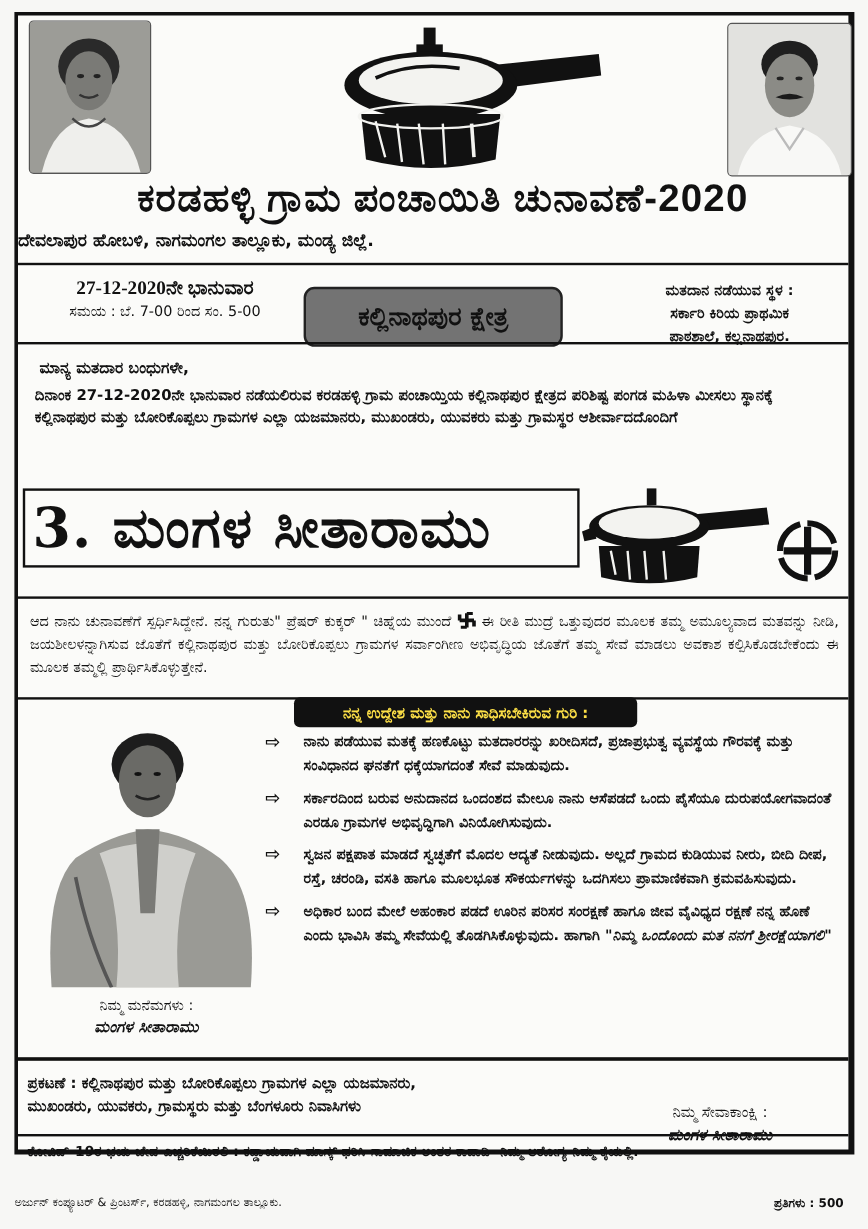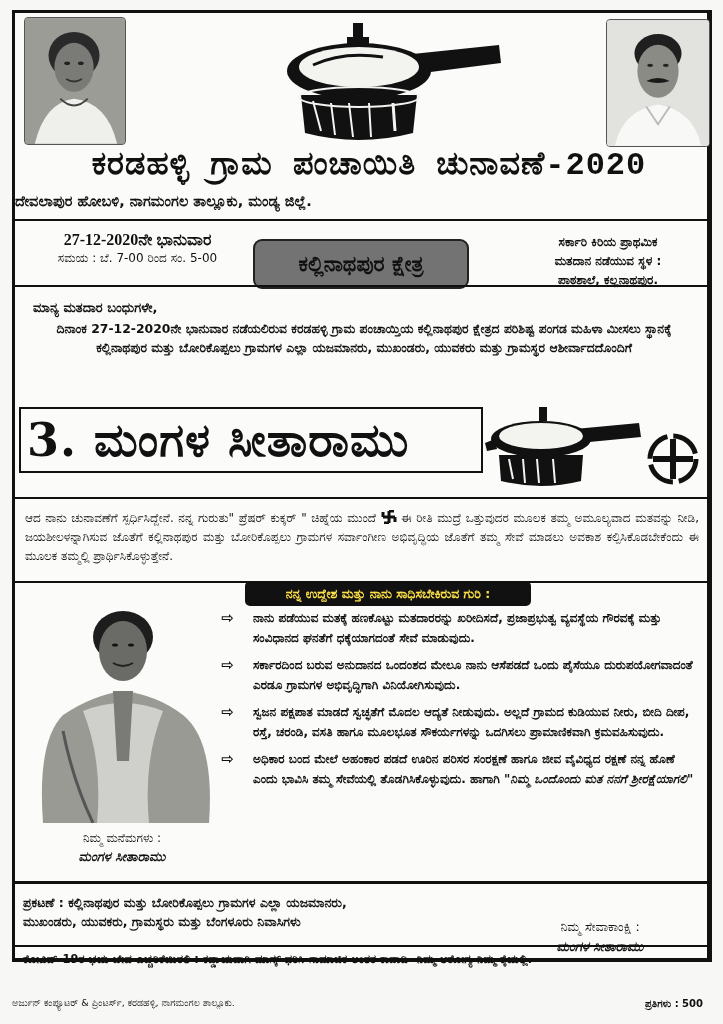--- a/index.html
+++ b/index.html
@@ -16,21 +16,21 @@
     background: linear-gradient(180deg,#b9b9b5,#8d8d88);
   }
   .photo svg { width: 100%; height: 100%; display: block; }
   .photo-left { left: 9px; top: 4px; width: 102px; height: 128px; }
   .photo-right { left: 591px; top: 6px; width: 104px; height: 128px; background: linear-gradient(180deg,#d6d6d3,#ededeb); }
 
   .cooker-top { position: absolute; left: 258px; top: 8px; width: 232px; height: 126px; }
 
   .title {
     position: absolute; left: 0; right: 0; top: 134px; text-align: center;
-    font-size: 32px; font-weight: bold; letter-spacing: 1px; font-family: Liberation Mono, monospace; margin-left: 16px;
+    font-size: 32px; font-weight: bold; letter-spacing: 1px; font-family: Liberation Sans, sans-serif; margin-left: 16px;
   }
   .subtitle {
     position: absolute; left: 0; right: 0; top: 180px; text-align: left; font-size: 14.5px; font-weight: bold;
   }
 
   .hr { position: absolute; left: 0; right: 0; height: 2px; background: #111; }
 
   .info-left { position: absolute; left: 10px; top: 218px; width: 225px; text-align: center; }
   .info-left .l1 { font-size: 12px; margin-bottom: 2px; }
   .info-left .l2 { font-size: 16px; font-weight: bold; font-family: "Liberation Serif", serif; margin-bottom: 2px; }
@@ -39,21 +39,21 @@
   .ward-box {
     position: absolute; left: 238px; top: 226px; width: 216px; height: 50px;
     border: 2px solid #222; border-radius: 9px; background: #737373;
     display: flex; align-items: center; justify-content: center;
     font-size: 21px; font-weight: bold;
   }
   .info-right { position: absolute; left: 488px; top: 220px; width: 210px; text-align: center; font-size: 12px; font-weight: bold; line-height: 19px; }
 
   .greeting { position: absolute; left: 18px; top: 287px; font-size: 13px; font-weight: bold; }
   .intro {
-    position: absolute; left: 14px; right: 8px; top: 306px; font-size: 12.4px; font-weight: bold; line-height: 19px; text-align: center;
+    position: absolute; left: 14px; right: 8px; top: 306px; font-size: 12.4px; font-weight: bold; line-height: 19px; text-align: left;
   }
 
   .name-box {
     position: absolute; left: 4px; top: 394px; width: 464px; height: 66px;
     border: 2px solid #111; display: flex; align-items: center; padding-left: 6px;
     font-size: 46px; font-weight: bold; font-family: "DejaVu Serif", serif; letter-spacing: 1px;
   }
   .cooker-mid { position: absolute; left: 468px; top: 392px; width: 160px; height: 84px; }
   .swastika-mid { position: absolute; left: 632px; top: 420px; width: 52px; height: 52px; }
 
@@ -142,22 +142,22 @@
   <div class="hr" style="top:206px"></div>
 
   <div class="info-left">
     <div class="l2">27-12-2020ನೇ ಭಾನುವಾರ</div>
     <div class="l3">ಸಮಯ : ಬೆ. 7-00 ರಿಂದ ಸಂ. 5-00</div>
   </div>
 
   <div class="ward-box">ಕಲ್ಲಿನಾಥಪುರ ಕ್ಷೇತ್ರ</div>
 
   <div class="info-right">
+    <div>ಮತದಾನ ನಡೆಯುವ ಸ್ಥಳ :</div>
     <div>ಸರ್ಕಾರಿ ಕಿರಿಯ ಪ್ರಾಥಮಿಕ</div>
-    <div>ಮತದಾನ ನಡೆಯುವ ಸ್ಥಳ :</div>
     <div>ಪಾಠಶಾಲೆ, ಕಲ್ಲನಾಥಪುರ.</div>
   </div>
 
   <div class="hr" style="top:272px"></div>
 
   <div class="greeting">ಮಾನ್ಯ ಮತದಾರ ಬಂಧುಗಳೇ,</div>
   <div class="intro">ದಿನಾಂಕ 27-12-2020ನೇ ಭಾನುವಾರ ನಡೆಯಲಿರುವ ಕರಡಹಳ್ಳಿ ಗ್ರಾಮ ಪಂಚಾಯ್ತಿಯ ಕಲ್ಲಿನಾಥಪುರ ಕ್ಷೇತ್ರದ ಪರಿಶಿಷ್ಟ ಪಂಗಡ ಮಹಿಳಾ ಮೀಸಲು ಸ್ಥಾನಕ್ಕೆ ಕಲ್ಲಿನಾಥಪುರ ಮತ್ತು ಬೋರಿಕೊಪ್ಪಲು ಗ್ರಾಮಗಳ ಎಲ್ಲಾ ಯಜಮಾನರು, ಮುಖಂಡರು, ಯುವಕರು ಮತ್ತು ಗ್ರಾಮಸ್ಥರ ಆಶೀರ್ವಾದದೊಂದಿಗೆ</div>
 
   <div class="name-box">3. ಮಂಗಳ ಸೀತಾರಾಮು</div>
 

